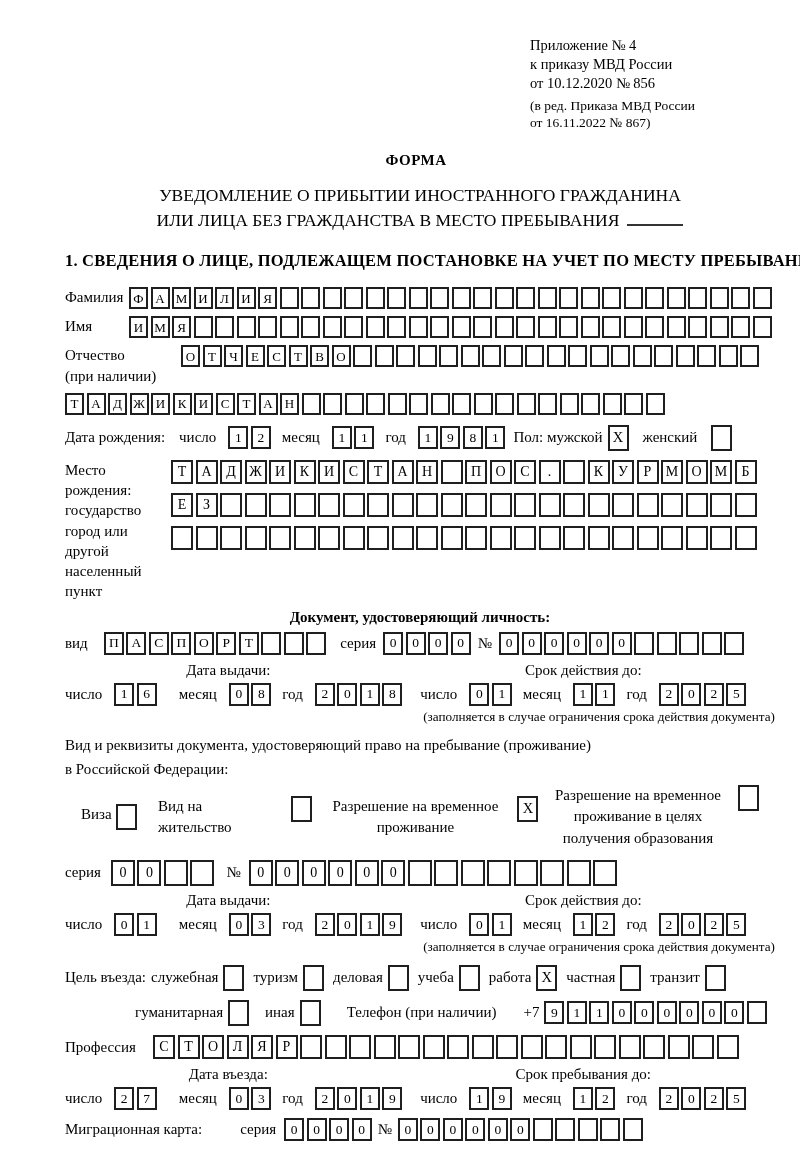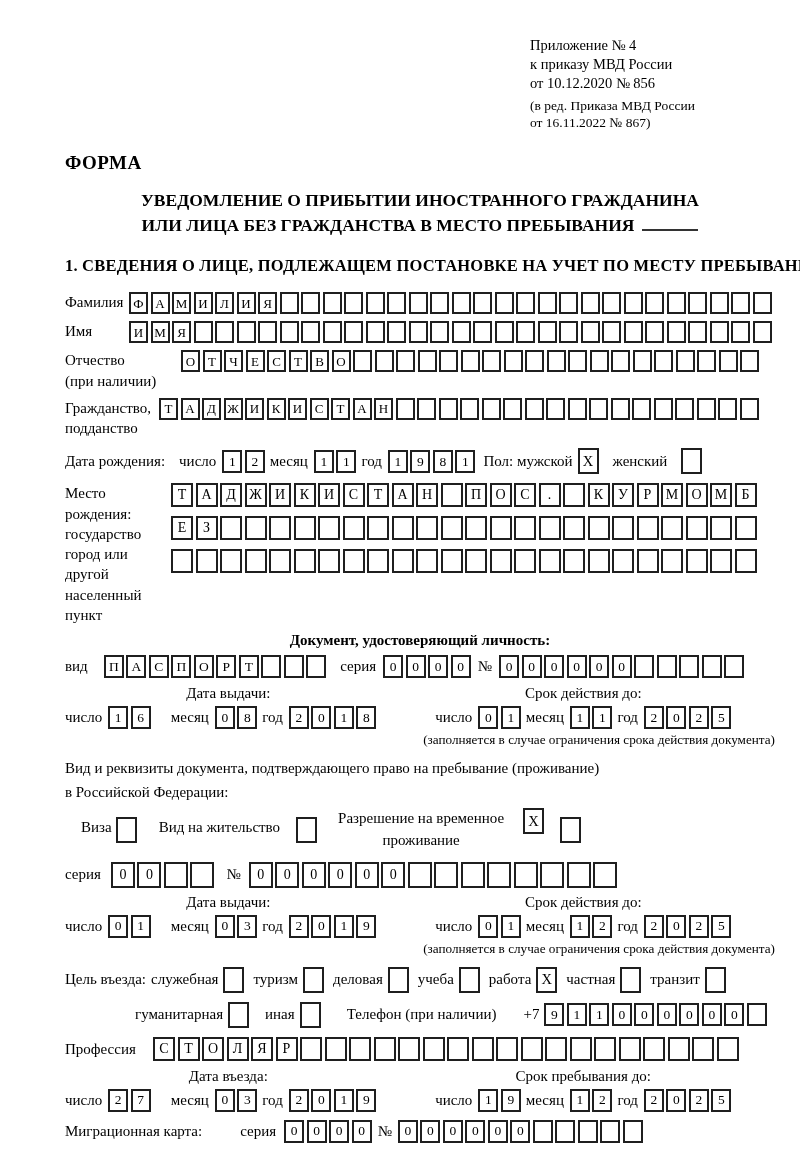--- a/index.html
+++ b/index.html
@@ -5,42 +5,42 @@
   html,body{margin:0;padding:0;background:#fff;}
   .page{
     width:800px;height:1163px;box-sizing:border-box;
     padding:36px 25px 10px 65px;
     font-family:"Liberation Serif","DejaVu Serif",serif;
     font-size:15px;color:#000000;position:relative;overflow:hidden;background:#fff;
   }
   
   .hdr{margin-left:auto;width:245px;line-height:1.3;font-size:14.5px;}
   .hdr .ed{font-size:13.5px;margin-top:4px;line-height:1.3;}
-  .forma{text-align:left;font-weight:bold;margin:20px 8px 14px 0;font-size:19px;letter-spacing:.5px;}
-  
-  .title{text-align:center;font-weight:bold;font-size:17.5px;line-height:1.45;margin-bottom:6px;}
+  .forma{text-align:center;font-weight:bold;margin:20px 8px 14px 0;font-size:15px;letter-spacing:.5px;}
+  
+  .title{text-align:center;font-weight:normal;font-size:17.5px;line-height:1.45;margin-bottom:6px;}
   .uline{display:inline-block;width:56px;border-bottom:2.5px solid #333;vertical-align:baseline;margin-left:8px;}
   .sec-heading{font-weight:bold;font-size:16.5px;margin:18px 0 16px;letter-spacing:.2px;white-space:nowrap;}
   
   .frow{display:flex;align-items:flex-start;margin-bottom:7px;}
   .flabel{flex:none;line-height:1.35;}
   .w62{width:64px;} .w92{width:94px;} .w104{width:106px;} .w112{width:116px;} .w86{width:88px;}
   
   .cr{display:flex;gap:2.5px;flex-wrap:nowrap;}
   .cell{flex:none;box-sizing:content-box;width:15px;height:18px;border:2px solid #1f1f1f;background:#fff;
         display:flex;align-items:center;justify-content:center;font-size:13px;line-height:1;}
   .cr-md .cell{width:18px;height:20px;font-size:14px;}
   .cr-doc .cell{width:16px;height:19px;font-size:13.5px;}
   .cr-lg .cell{width:20px;height:22px;font-size:14px;}
   .stack{display:flex;flex-direction:column;gap:9px;}
   
   .cbox{flex:none;box-sizing:content-box;width:17px;height:22px;border:2px solid #1f1f1f;background:#fff;
         display:flex;align-items:center;justify-content:center;font-size:14.5px;}
   
-  .dg{display:flex;align-items:center;gap:5px;}
+  .dg{display:flex;align-items:center;gap:11px;}
   .dg .dlbl{margin-right:1px;}
   .dg .gap{width:10px;}
   .dates{display:flex;margin:2px 0 2px;}
   .dcol-l{width:46%;} .dcol-r{width:54%;}
   .dhead{text-align:center;margin-bottom:4px;}
   .note{text-align:right;font-size:13.2px;margin-top:3px;white-space:nowrap;}
   
   .doc-heading{text-align:center;font-weight:bold;font-size:15px;margin:2px 0 6px;}
   .intro{line-height:1.6;margin:8px 0 4px;}
   
@@ -179,24 +179,20 @@
         <span class="cell"></span>
         <span class="cell"></span>
         <span class="cell"></span>
         <span class="cell"></span>
         <span class="cell"></span>
         <span class="cell"></span>
       </div>
   </div>
 
   <div class="frow">
-    <div class="flabel w92">
-      <div>Гражданство,</div>
-      <div>подданство</div>
-    </div>
     <div class="cr">
         <span class="cell">Т</span>
         <span class="cell">А</span>
         <span class="cell">Д</span>
         <span class="cell">Ж</span>
         <span class="cell">И</span>
         <span class="cell">К</span>
         <span class="cell">И</span>
         <span class="cell">С</span>
         <span class="cell">Т</span>
@@ -430,41 +426,42 @@
             <span class="cell">0</span>
             <span class="cell">2</span>
             <span class="cell">5</span>
           </span>
       </div>
       <div class="note">(заполняется в случае ограничения срока действия документа)</div>
     </div>
   </div>
 
   <div class="intro">
-    <div>Вид и реквизиты документа, подтверждающего право на пребывание (проживание)</div>
+    <div>Вид и реквизиты документа, удостоверяющий право на пребывание (проживание)</div>
     <div>в Российской Федерации:</div>
   </div>
 
   <div class="opts">
     <div class="opt" style="gap:4px;">
       <span class="opt-label">Виза</span>
       <span class="cbox"></span>
     </div>
     <div style="width:22px;"></div>
     <div class="opt">
       <span class="opt-label">Вид на жительство</span>
       <span class="cbox"></span>
     </div>
     <div style="width:18px;"></div>
     <div class="opt">
       <span class="opt-label c wl160">Разрешение на временное проживание</span>
       <span class="cbox">X</span>
     </div>
     <div style="width:16px;"></div>
     <div class="opt">
+      <span class="opt-label c wl170">Разрешение на временное проживание в целях получения образования</span>
       <span class="cbox"></span>
     </div>
   </div>
 
   <div class="frow" style="align-items:center;margin:4px 0 6px;">
     <span>серия</span>
     <span style="width:10px;"></span>
     <span class="cr cr-lg">
         <span class="cell">0</span>
         <span class="cell">0</span>

